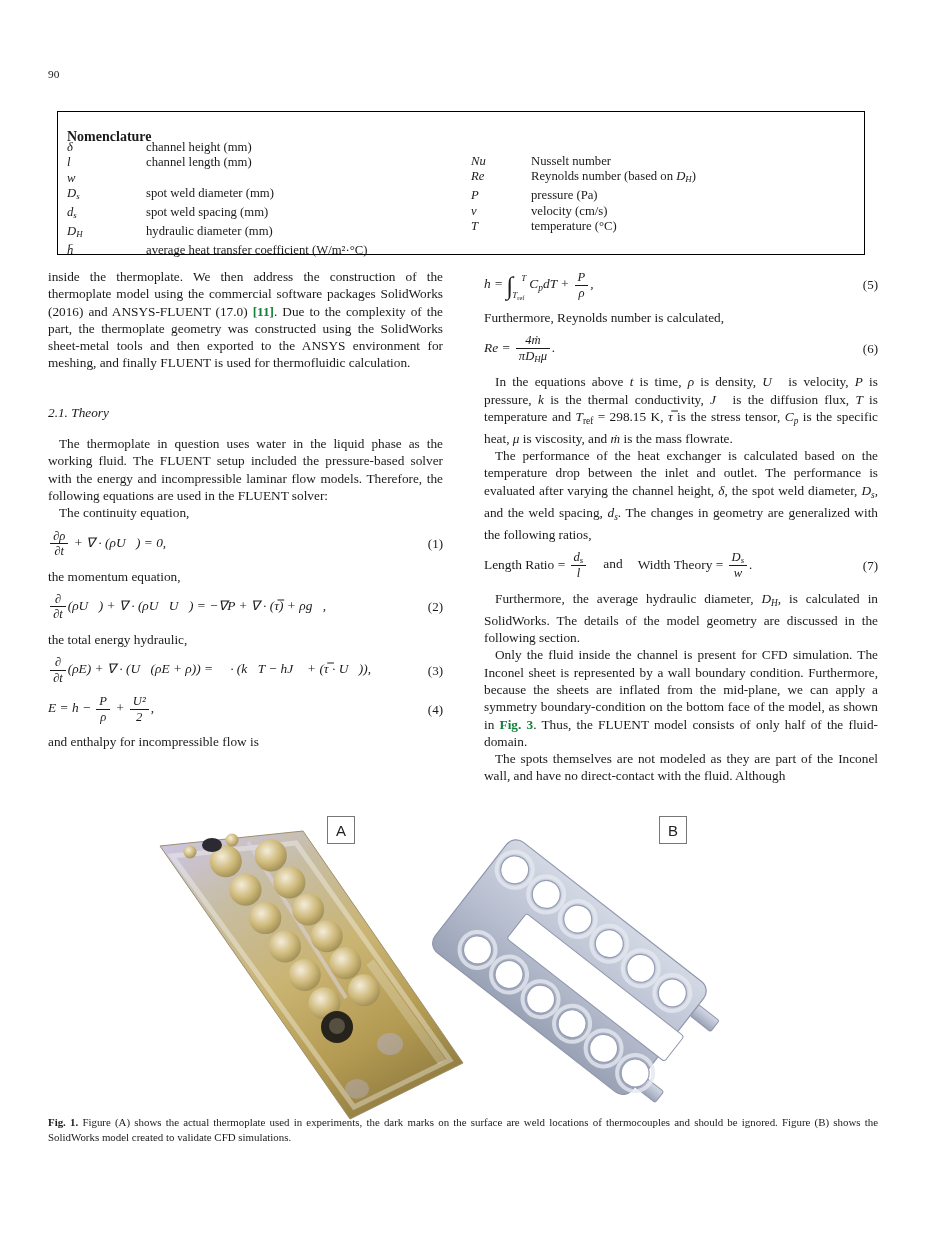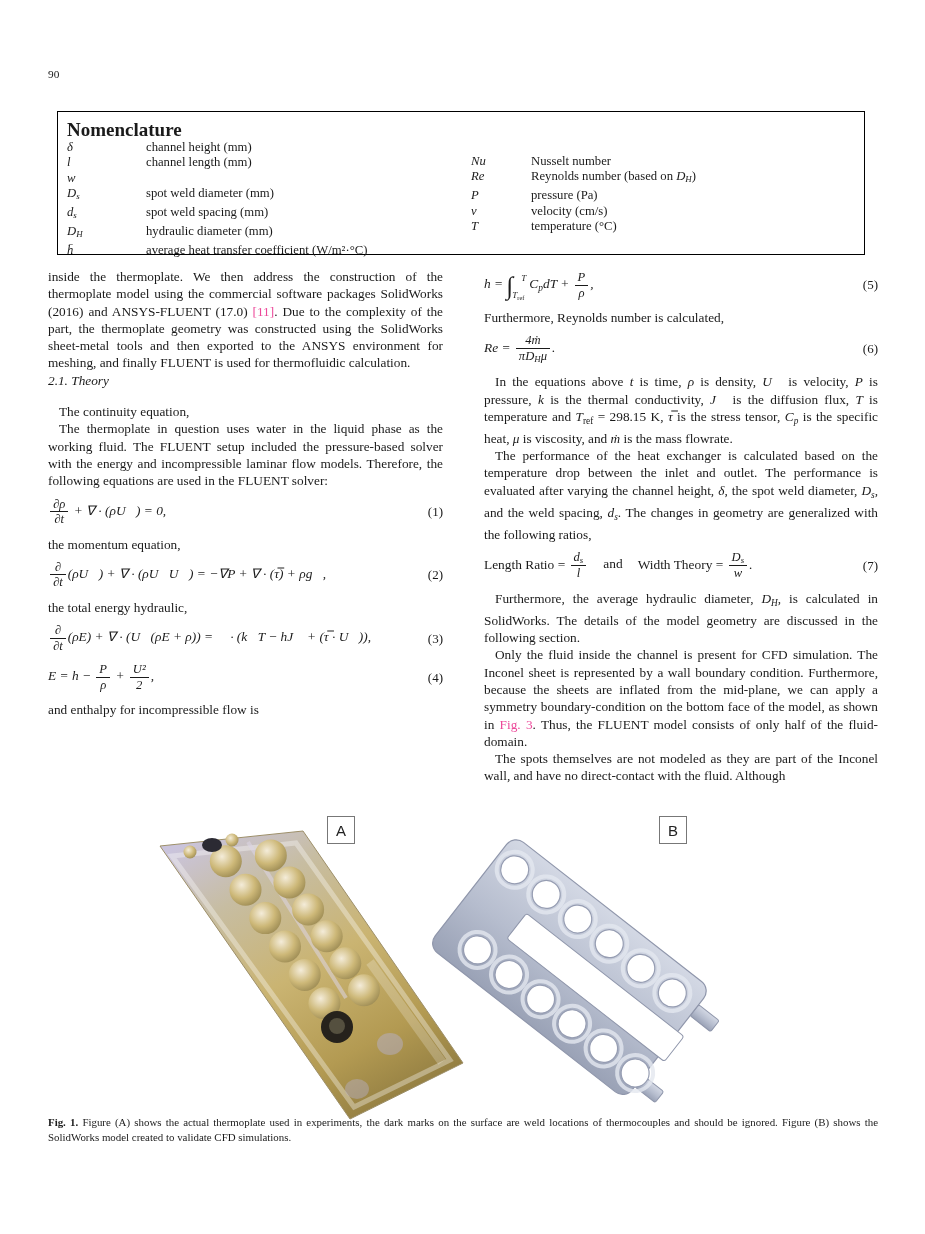--- a/index.html
+++ b/index.html
@@ -10,40 +10,40 @@
   }
   
   #running-head-row { position:absolute; top:68px; left:48px; width:830px; height:16px; font-size:11.3px; }
   #page-number { position:absolute; left:0; top:0; font-style:normal; }
   #running-head { position:absolute; left:0; right:0; text-align:center; font-style:italic; }
   
   #nomenclature {
     position:absolute; left:57px; top:111px; width:808px; height:144px;
     border:1px solid #000; font-size:12.7px;
   }
-  #nomenclature .nom-title { position:absolute; left:9px; top:7px; font-weight:bold; font-size:19px; }
+  #nomenclature .nom-title { position:absolute; left:9px; top:17px; font-weight:bold; font-size:14px; }
   .nom-col { position:absolute; top:28px; }
   #nom-col-left  { left:9px;  width:390px; }
   #nom-col-right { left:413px; top:42px; width:385px; }
   .nom-row { display:flex; line-height:15.4px; }
   .nom-sym { font-style:italic; flex:0 0 79px; }
   #nom-col-right .nom-sym { flex:0 0 60px; }
   .nom-def { flex:1; }
   
   .col { position:absolute; top:268px; font-size:13.3px; line-height:17.3px; text-align:justify; }
   #col-left  { left:48px;  width:395px; }
   #col-right { left:484px; width:394px; }
   .para { margin:0; }
   .para.indent { text-indent:11px; }
-  .sec-heading { font-style:italic; margin:0 0 14px 0; font-size:13.3px; }
+  .sec-heading { font-style:italic; margin:32px 0 14px 0; font-size:13.3px; }
   
   .seg-i { font-style:italic; }
   .seg-b { font-weight:bold; }
   .seg-rm { font-style:normal; }
-  .seg-link { color:#ec4899; }
+  .seg-link { color:#15803d;font-weight:bold; }
   .seg-sub { font-size:0.7em; vertical-align:-0.28em; }
   
   .eq { display:flex; align-items:center; margin:7px 0 9px 0; min-height:30px; }
   .eq .eq-body { flex:1; font-style:italic; font-size:13.4px; text-align:left; }
   .eq .eq-no { font-style:normal; font-size:13px; margin-left:8px; }
   .frac { display:inline-flex; flex-direction:column; text-align:center; vertical-align:middle; line-height:1.15; font-size:12.6px; margin:0 2px; }
   .fr-num { border-bottom:1px solid #1a1a1a; padding:0 3px 0px 3px; display:block; }
   .fr-den { padding:0 3px; display:block; }
   .intwrap { display:inline-flex; align-items:center; vertical-align:middle; }
   .int { font-size:25px; font-style:normal; line-height:1; }
@@ -125,22 +125,22 @@
       <div class="nom-row">
           <span class="nom-sym"><span>T</span></span>
           <span class="nom-def"><span>temperature (°C)</span></span>
         </div>
     </div>
   </div>
 
   <div class="col" id="col-left">
     <p class="para"><span>inside the thermoplate. We then address the construction of the thermoplate model using the commercial software packages SolidWorks (2016) and ANSYS-FLUENT (17.0) </span><span class="seg-link">[11]</span><span>. Due to the complexity of the part, the thermoplate geometry was constructed using the SolidWorks sheet-metal tools and then exported to the ANSYS environment for meshing, and finally FLUENT is used for thermofluidic calculation.</span></p>
     <div class="sec-heading">2.1. Theory</div>
+    <p class="para indent"><span>The thermoplate in question uses water in the liquid phase as the working fluid. The FLUENT setup included the pressure-based solver with the energy and incompressible laminar flow models. Therefore, the following equations are used in the FLUENT solver:</span></p>
     <p class="para indent"><span>The continuity equation,</span></p>
-    <p class="para indent"><span>The thermoplate in question uses water in the liquid phase as the working fluid. The FLUENT setup included the pressure-based solver with the energy and incompressible laminar flow models. Therefore, the following equations are used in the FLUENT solver:</span></p>
     <div class="eq">
       <span class="eq-body"><span class="frac">
             <span class="fr-num"><span>∂ρ</span></span>
             <span class="fr-den"><span>∂t</span></span>
           </span><span><span> + ∇ · (ρU⃗) = 0,</span></span></span>
       <span class="eq-no">(1)</span>
     </div>
     <p class="para"><span>the momentum equation,</span></p>
     <div class="eq">
       <span class="eq-body"><span class="frac">

